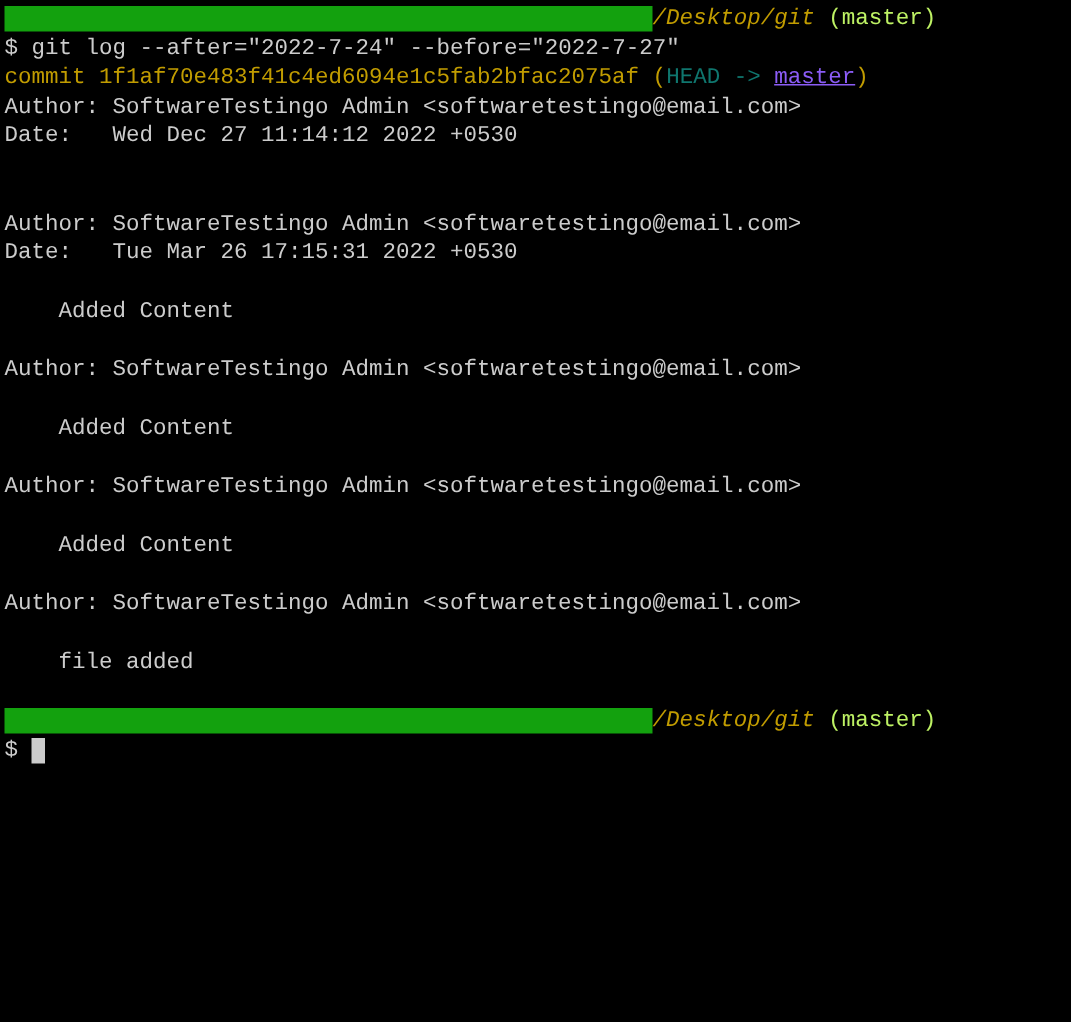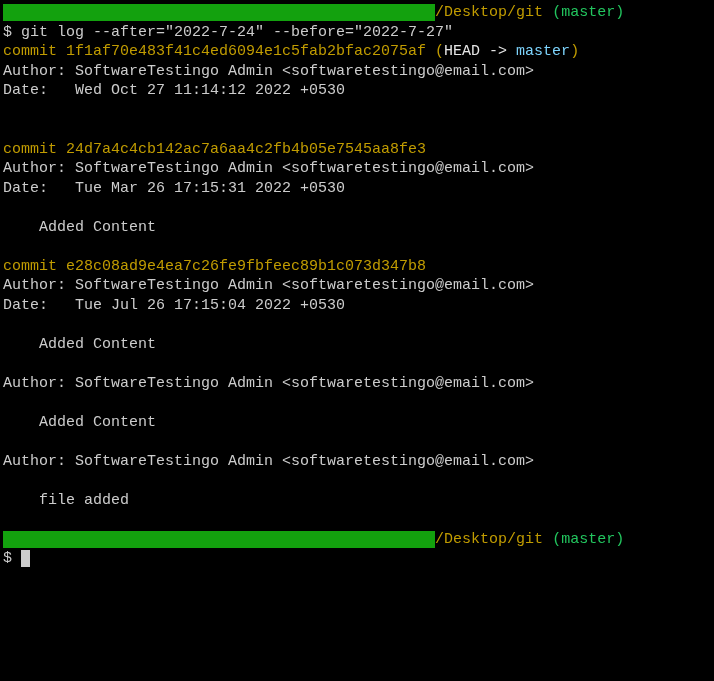--- a/index.html
+++ b/index.html
@@ -27,29 +27,31 @@
     }
     .yellow {
       color: #c19c00;
       text-align: center;
     }
     .white {
       color: #cccccc;
     }
     .path-text {
       color: #c19c00;
+      font-style: italic;
     }
     .branch-name {
-      color: #22c55e;
+      color: #bef264;
     }
     .head-ref {
-      color: #e5e5e5;
+      color: #0f766e;
     }
     .master-ref {
-      color: #7dd3fc;
+      color: #8b5cf6;
+      text-decoration: underline;
     }
     .cursor {
       display: inline-block;
       width: 9px;
       height: 17px;
       background: #cccccc;
       vertical-align: text-bottom;
     }
     .commit-block {
       margin-bottom: 0;
@@ -63,38 +65,35 @@
 
 <div>
 
   <div class="prompt-line"><span class="green-bg">                                                </span><span class="path-text">/Desktop/git</span> <span class="branch-name">(master)</span></div>
 
   <div class="prompt-line"><span class="white">$</span> <span class="white">git log --after="2022-7-24" --before="2022-7-27"</span></div>
 
   <div class="commit-block">
     <div class="commit-line"><span class="yellow">commit </span><span class="yellow">1f1af70e483f41c4ed6094e1c5fab2bfac2075af</span><span class="yellow"> (</span><span class="head-ref">HEAD -&gt; </span><span class="master-ref">master</span><span class="yellow">)</span></div>
     <div class="author-line white">Author: <span>SoftwareTestingo Admin &lt;softwaretestingo@email.com&gt;</span></div>
-    <div class="date-line white">Date:   <span>Wed Oct 27 11:14:12 2022 +0530</span></div>
+    <div class="date-line white">Date:   <span>Wed Dec 27 11:14:12 2022 +0530</span></div>
     <div class="blank-line">&nbsp;</div>
     <div class="blank-line">&nbsp;</div>
   </div>
 
   <div class="commit-block">
-    <div class="commit-line"><span class="yellow">commit </span><span class="yellow">24d7a4c4cb142ac7a6aa4c2fb4b05e7545aa8fe3</span></div>
     <div class="author-line white">Author: <span>SoftwareTestingo Admin &lt;softwaretestingo@email.com&gt;</span></div>
     <div class="date-line white">Date:   <span>Tue Mar 26 17:15:31 2022 +0530</span></div>
     <div class="blank-line">&nbsp;</div>
     <div class="msg-line white">    <span>Added Content</span></div>
     <div class="blank-line">&nbsp;</div>
   </div>
 
   <div class="commit-block">
-    <div class="commit-line"><span class="yellow">commit </span><span class="yellow">e28c08ad9e4ea7c26fe9fbfeec89b1c073d347b8</span></div>
     <div class="author-line white">Author: <span>SoftwareTestingo Admin &lt;softwaretestingo@email.com&gt;</span></div>
-    <div class="date-line white">Date:   <span>Tue Jul 26 17:15:04 2022 +0530</span></div>
     <div class="blank-line">&nbsp;</div>
     <div class="msg-line white">    <span>Added Content</span></div>
     <div class="blank-line">&nbsp;</div>
   </div>
 
   <div class="commit-block">
     <div class="author-line white">Author: <span>SoftwareTestingo Admin &lt;softwaretestingo@email.com&gt;</span></div>
     <div class="blank-line">&nbsp;</div>
     <div class="msg-line white">    <span>Added Content</span></div>
     <div class="blank-line">&nbsp;</div>

